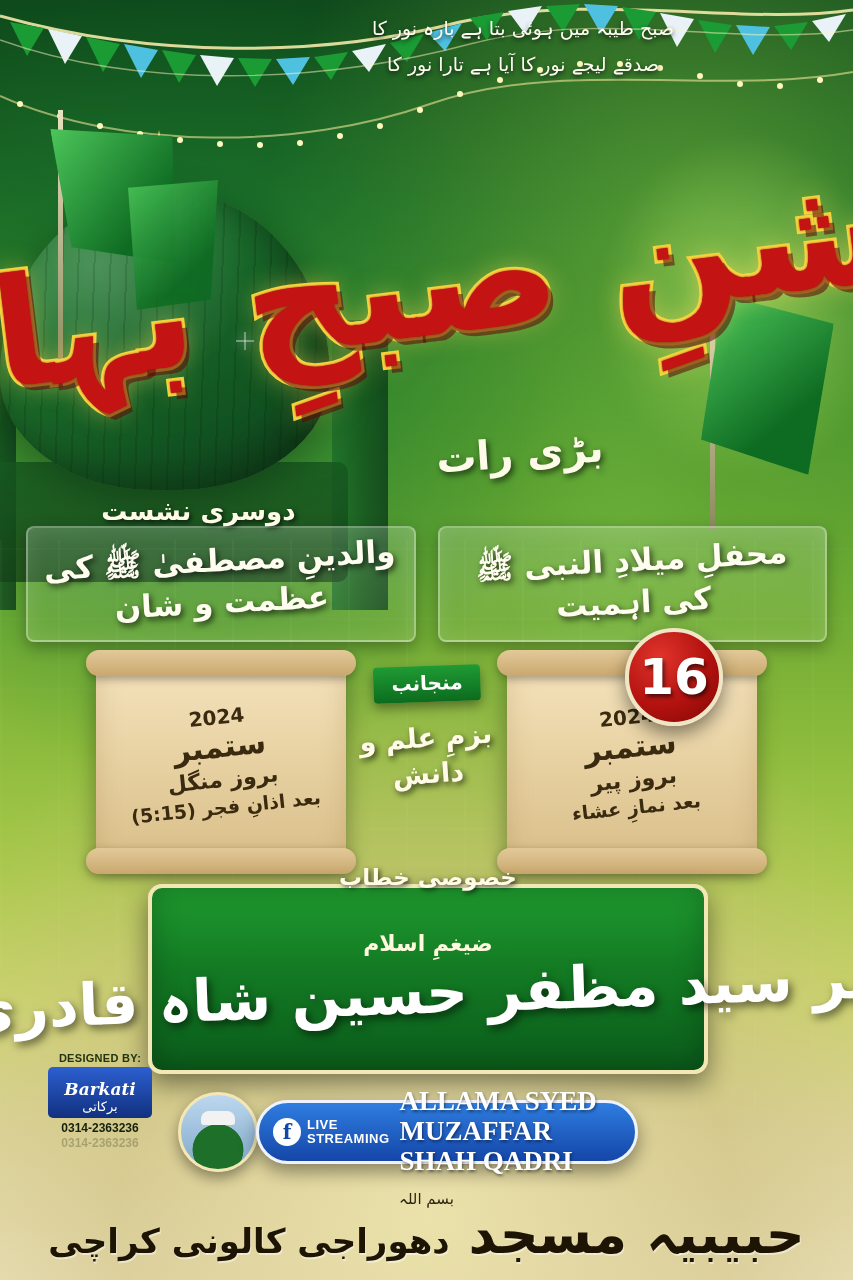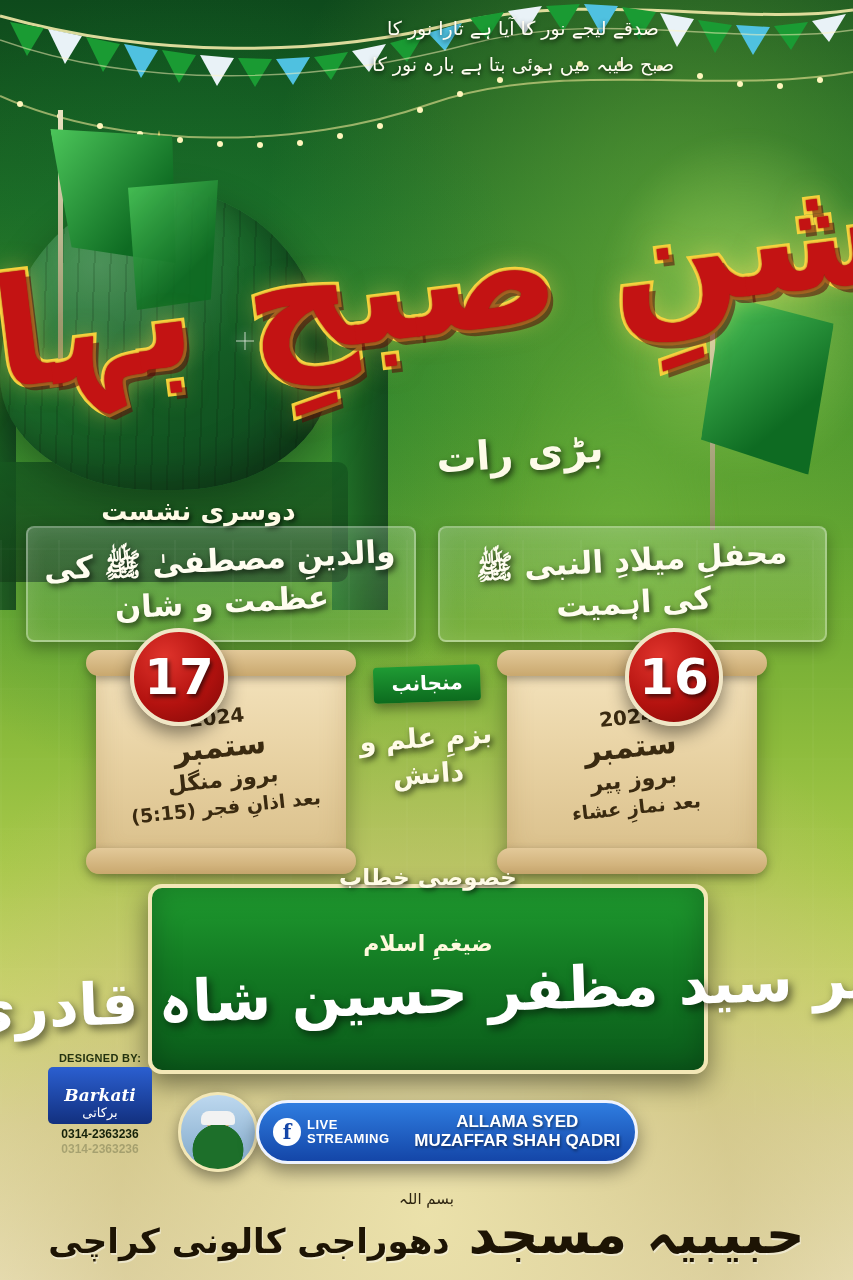--- a/index.html
+++ b/index.html
@@ -380,23 +380,23 @@
     display: flex; align-items: center; justify-content: center;
     font-family: "DejaVu Serif", serif;
     font-weight: bold; font-size: 20px;
   }
   .live-label {
     font-family: "Liberation Sans", sans-serif;
     font-size: 13px; font-weight: bold; color: #fff; line-height: 1.05;
     letter-spacing: 0.5px;
   }
   .live-name {
-    flex: 1; text-align: center;
-    font-family: Liberation Sans, sans-serif;
-    font-weight: bold; font-size: 17px;
+    flex: 1; text-align: left;
+    font-family: Liberation Serif, serif;
+    font-weight: bold; font-size: 27px;
     color: #fff; line-height: 1.1;
     text-shadow: 1px 2px 3px rgba(0,0,0,0.45);
   }
   .avatar {
     position: absolute;
     left: 178px; top: 1092px;
     width: 80px; height: 80px;
     border-radius: 50%;
     border: 3px solid #f3e7b6;
     background:
@@ -421,21 +421,21 @@
   }
   .designed-label {
     font-family: "Liberation Sans", sans-serif;
     font-size: 11px; font-weight: bold; color: #23320f;
     letter-spacing: 0.3px;
   }
   .designed-logo {
     margin-top: 3px;
     background: linear-gradient(180deg, #2b5fd0, #12307f);
     border-radius: 5px;
-    padding: 18px 2px 3px;
+    padding: 12px 2px 3px;
     color: #fff;
   }
   .designed-logo .brand {
     font-family: "DejaVu Serif", serif;
     font-style: italic; font-weight: bold; font-size: 17px;
   }
   .designed-logo .brand-ur {
     font-family: Liberation Serif, serif;
     font-size: 13px; direction: rtl;
   }
@@ -548,22 +548,22 @@
   <div class="pole p1"></div>
   <div class="pole p2"></div>
   <div class="flag f1"></div>
   <div class="flag f2"></div>
   <div class="flag f3"></div>
   <div class="sparkle" style="left:18px; top:350px;"></div>
   <div class="sparkle" style="left:236px; top:332px; width:18px; height:18px;"></div>
   <div class="sparkle" style="left:760px; top:250px; width:20px; height:20px;"></div>
 
   <div class="couplet">
+    <div class="line">صبح طیبہ میں ہوئی بتا ہے بارہ نور کا</div>
     <div class="line">صدقے لیجے نور کا آیا ہے تارا نور کا</div>
-    <div class="line">صبح طیبہ میں ہوئی بتا ہے بارہ نور کا</div>
   </div>
 
   <div class="title-wrap">
     <div class="title-art">جشنِ صبحِ بہار</div>
   </div>
   <div class="title-sub">بڑی رات</div>
 
   <div class="sessions">
     <div class="session">
       <div class="session-plate">
@@ -596,21 +596,20 @@
         <div class="scroll-text">
           <div class="scroll-year">2024</div>
           <div class="scroll-date">ستمبر</div>
           <div class="scroll-day">بروز منگل</div>
           <div class="scroll-time">بعد اذانِ فجر (5:15)</div>
         </div>
       </div>
     </div>
 
     <div class="badge b16">16</div>
-    <div class="badge b17">17</div>
 
     <div class="ribbon">منجانب</div>
     <div class="mid-note">بزمِ علم و دانش</div>
   </div>
 
   <div class="speaker">
     <div class="speaker-kicker">خصوصی خطاب</div>
     <div class="speaker-title">ضیغمِ اسلام</div>
     <div class="speaker-name">پیر سید مظفر حسین شاہ قادری</div>
   </div>

